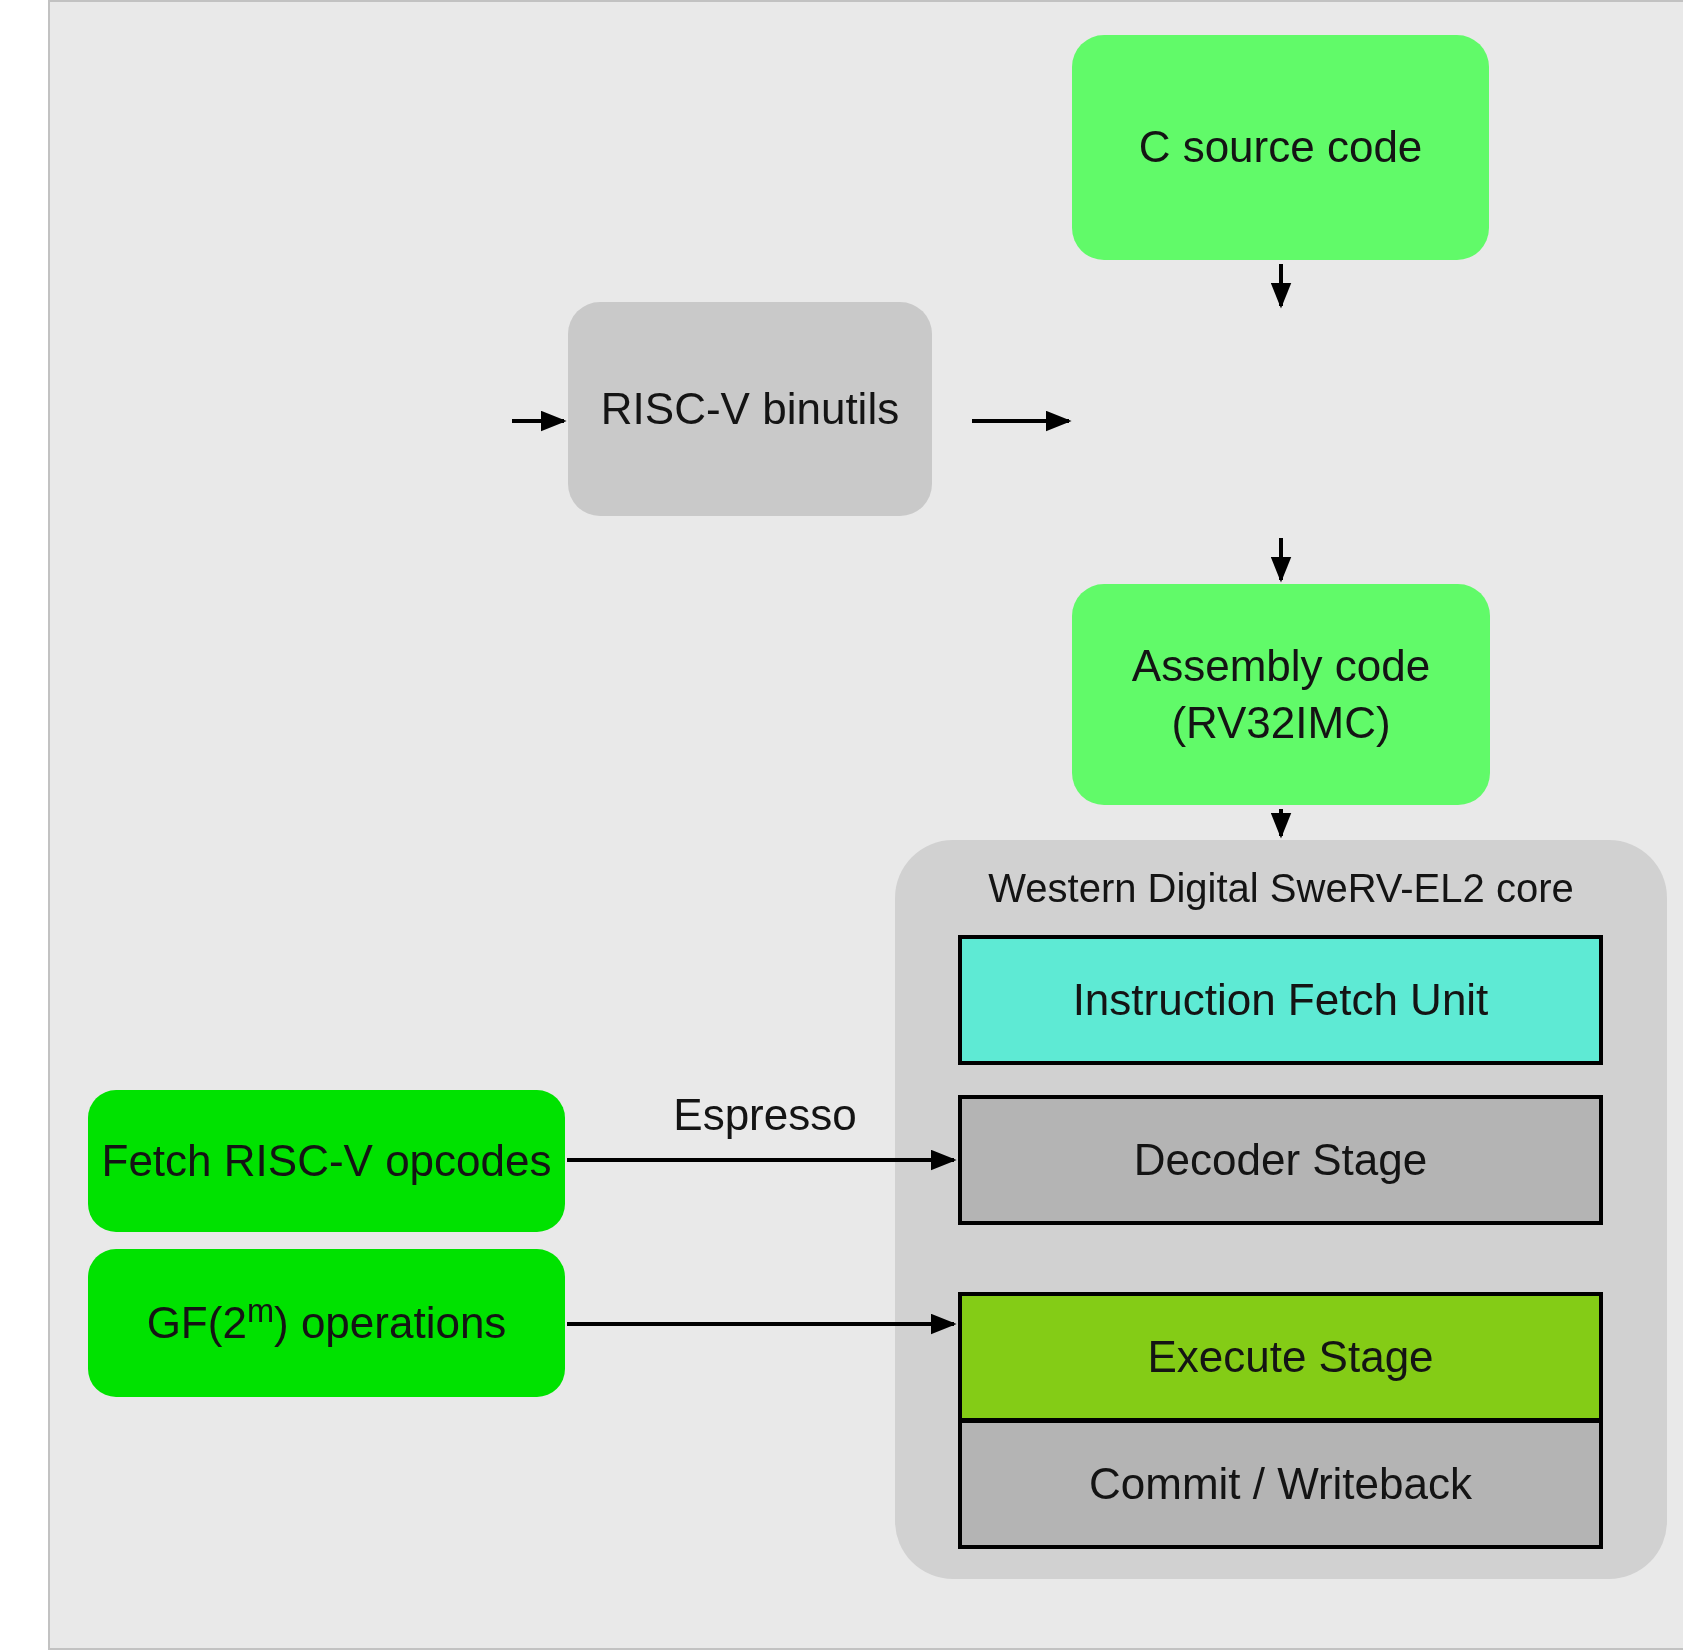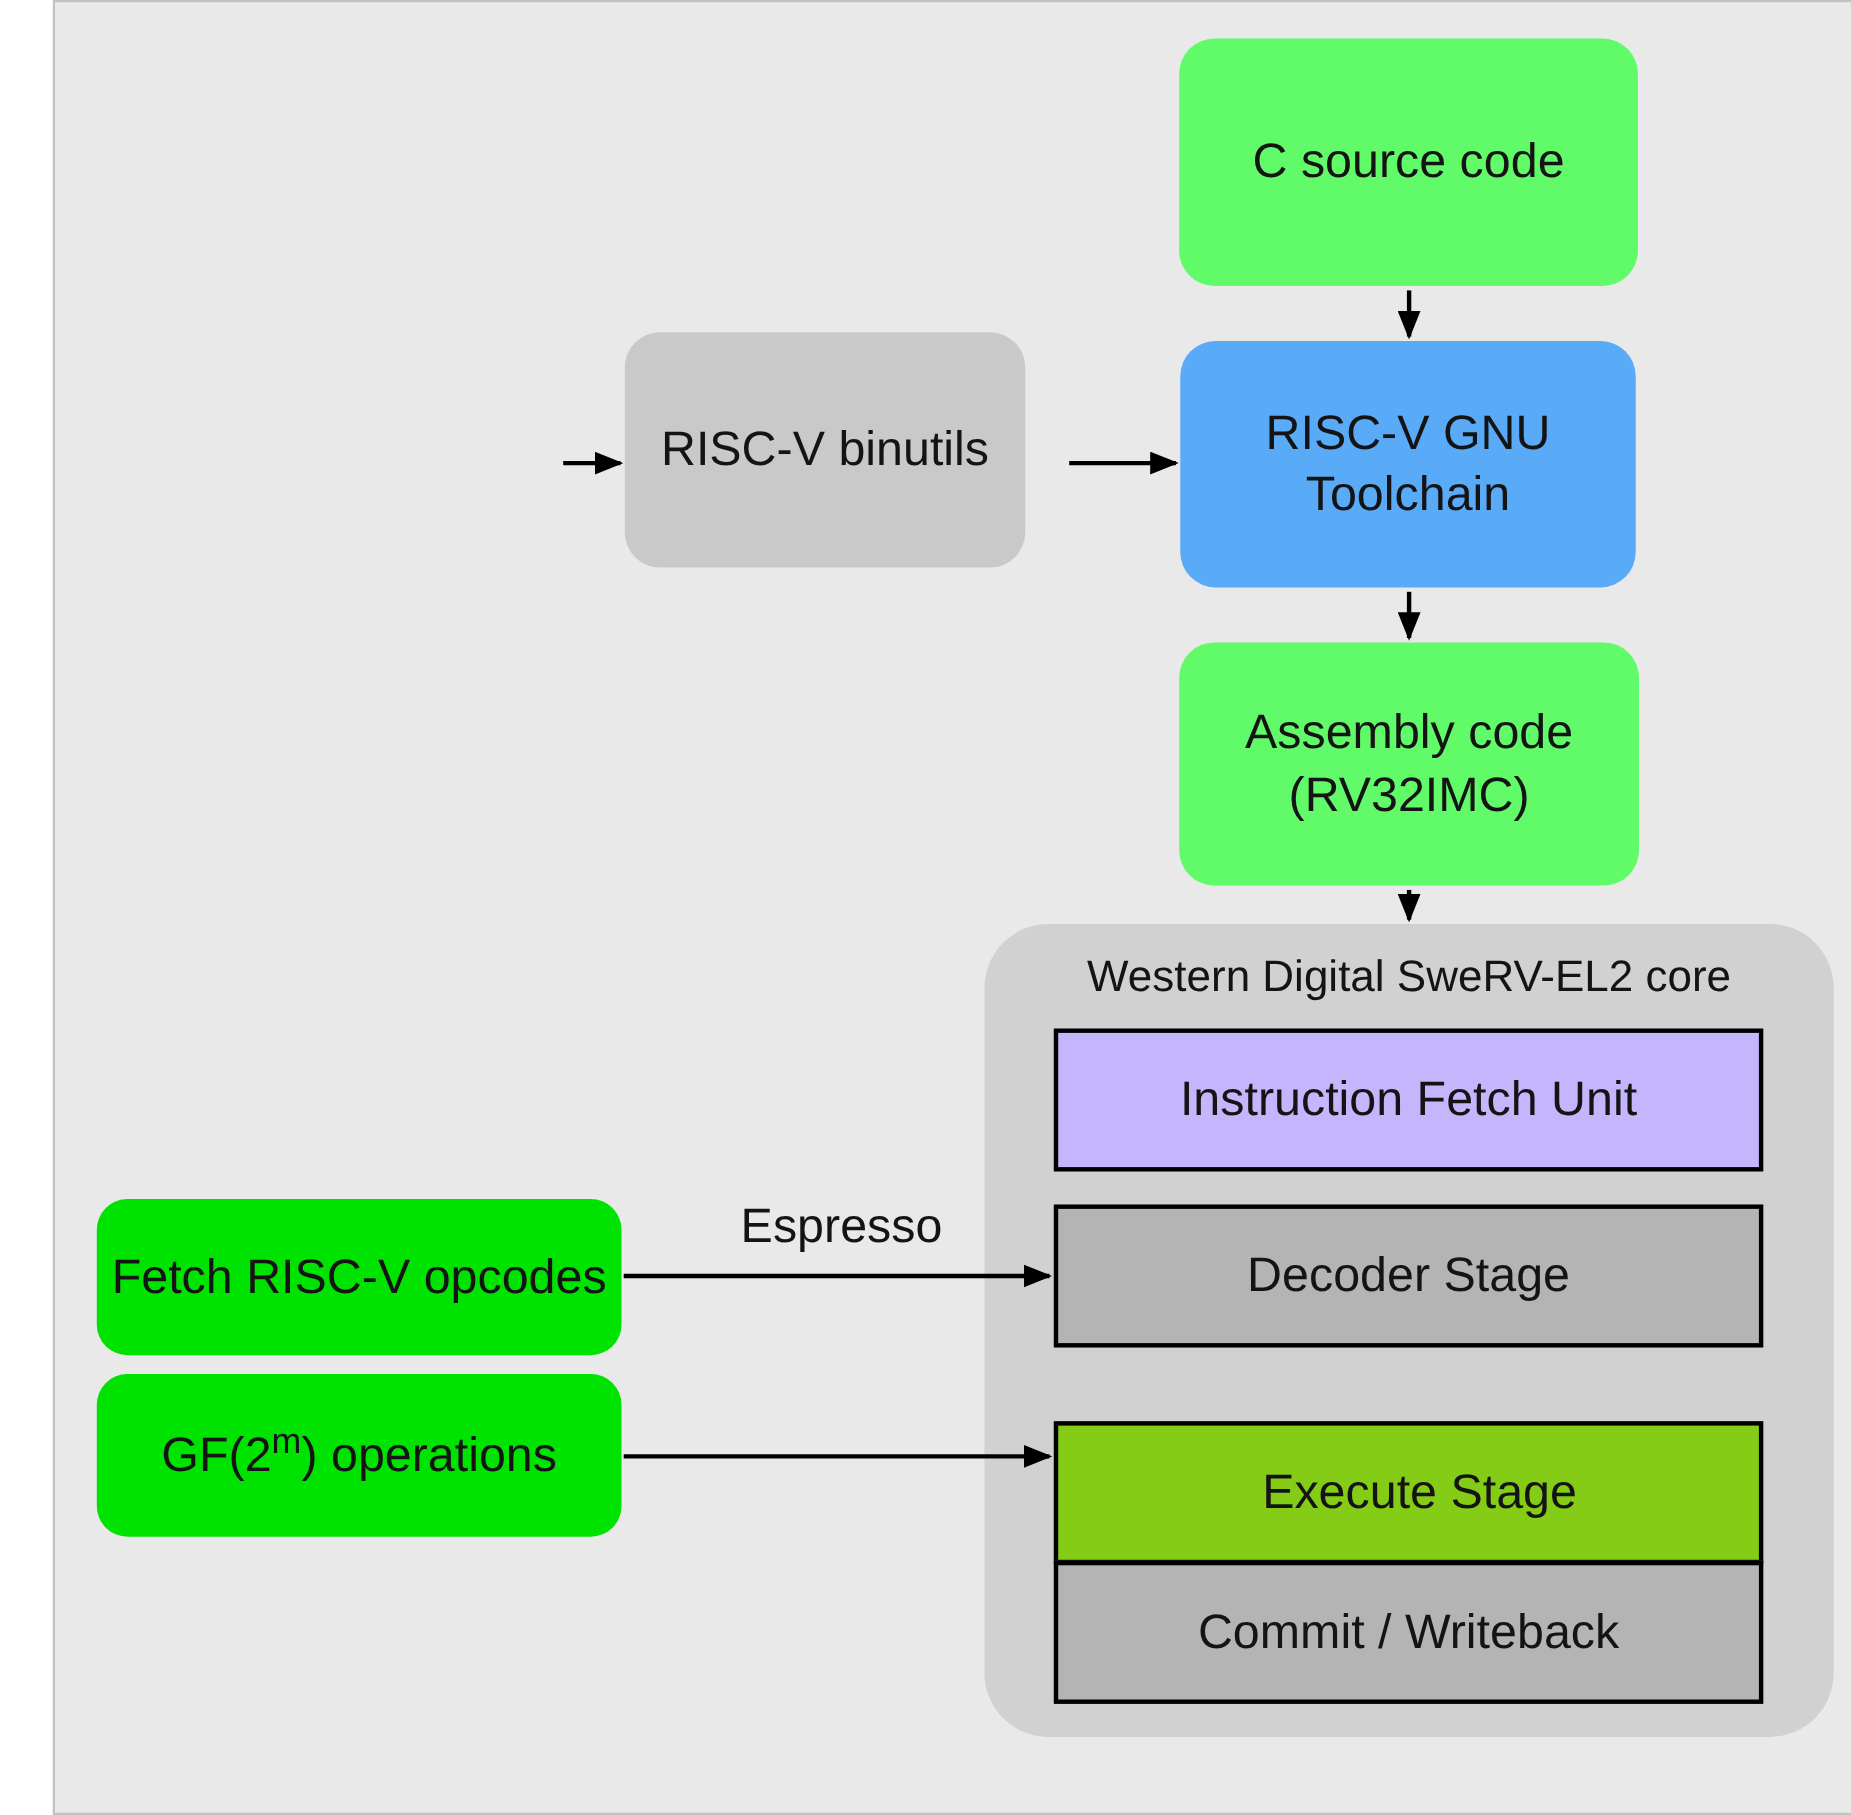--- a/index.html
+++ b/index.html
@@ -99,34 +99,30 @@
 
   <div class="node" style="left: 1022px; top: 33px; width: 417px; height: 225px; background-color: rgb(97, 250, 105);">
     <span>C source code</span>
   </div>
 
 
   <div class="node" style="left: 518px; top: 300px; width: 364px; height: 214px; background-color: rgb(201, 201, 201);">
     <span>RISC-V binutils</span>
   </div>
 
-  <div class="node" style="left: 1023px; top: 308px; width: 414px; height: 224px; background-color: rgb(89, 170, 247);">
-    <span>RISC-V GNU
-Toolchain</span>
-  </div>
 
   <div class="node" style="left: 1022px; top: 582px; width: 418px; height: 221px; background-color: rgb(97, 250, 105);">
     <span>Assembly code
 (RV32IMC)</span>
   </div>
 
   <div class="core-container" style="background-color: rgb(209, 209, 209);"></div>
   <div class="core-title">Western Digital SweRV-EL2 core</div>
 
-  <div class="stage" style="top: 933px; background-color: #c4b5fd;">
+  <div class="stage" style="top: 933px; background-color: #5eead4;">
     <span>Instruction Fetch Unit</span>
   </div>
 
   <div class="stage" style="top: 1093px; background-color: rgb(180, 180, 180);">
     <span>Decoder Stage</span>
   </div>
 
   <div class="stage" style="top: 1290px; background-color: #84cc16; padding-left: 20px;">
     <span>Execute Stage</span>
   </div>

